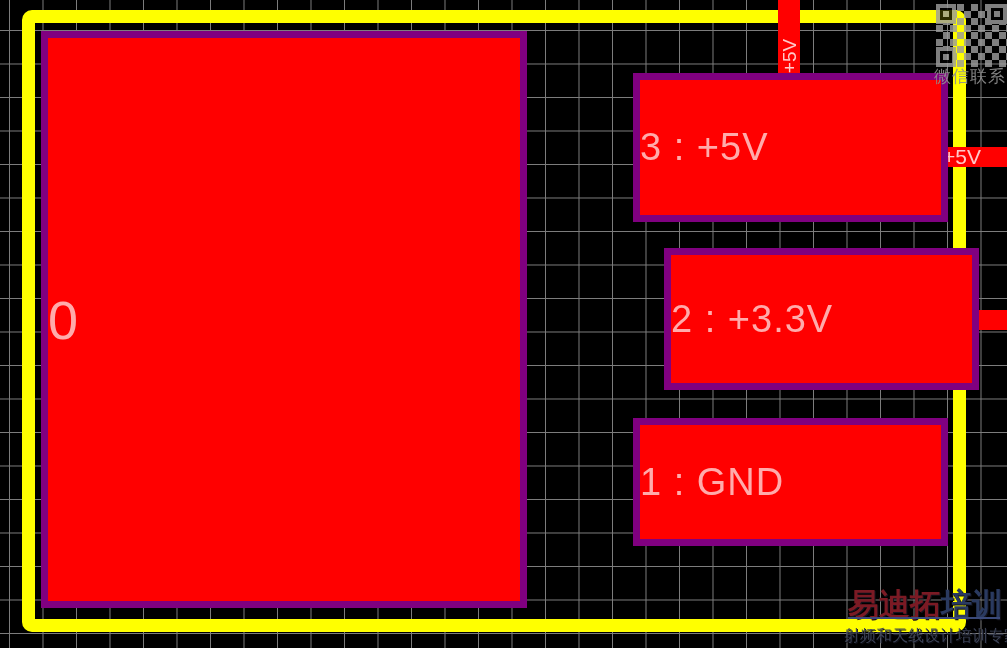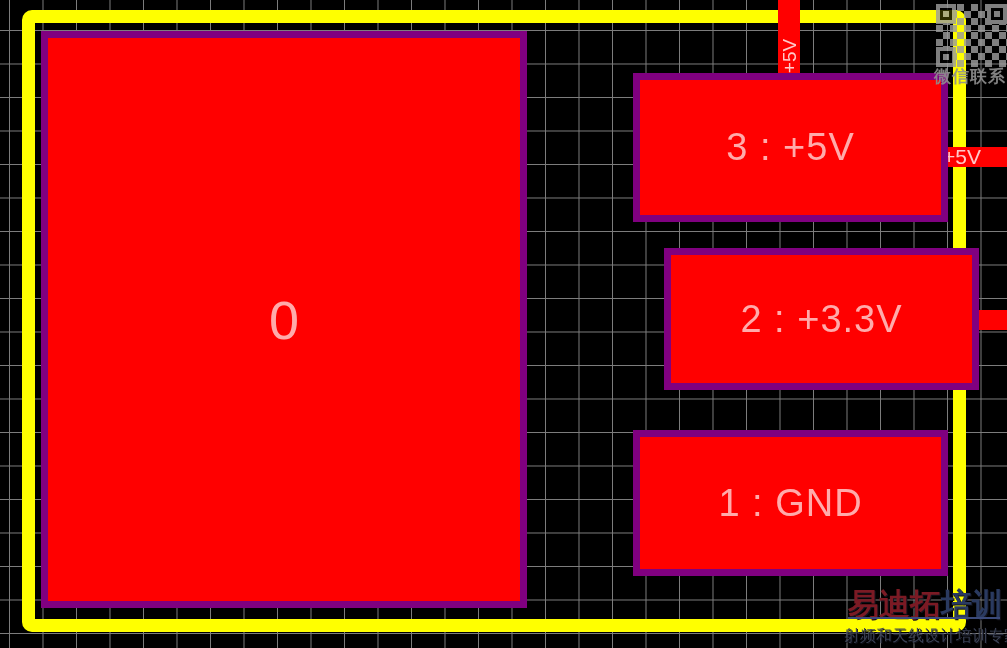--- a/index.html
+++ b/index.html
@@ -29,44 +29,44 @@
     display:block;padding-left:3px;
   }
   .trace-label.vertical{
     position:absolute;left:50%;top:56px;font-size:19px;line-height:19px;
     transform:translate(-50%,-50%) rotate(-90deg);padding:0;
   }
   
   .pad{
     position:absolute;background:#ff0000;border:7px solid #800080;
     box-sizing:border-box;z-index:4;
-    display:flex;align-items:center;justify-content:center;
+    display:flex;align-items:center;justify-content:flex-start;
   }
   .pad-label{color:#ffabab;}
   .big-pad{left:41px;top:31px;width:486px;height:577px;}
   .big-pad .pad-label{font-size:54px;}
   .pad-right{left:633px;width:315px;}
   .pad-right .pad-label{font-size:38px;letter-spacing:1px;}
   .pad3{top:73px;height:149px;}
   .pad2{top:248px;height:142px;margin-left:31px;}
-  .pad1{top:430px;height:146px;}
+  .pad1{top:418px;height:128px;}
   
   .qr{
     position:absolute;left:936px;top:4px;width:71px;height:63px;z-index:6;
     background:repeating-conic-gradient(#9c9c9c 0% 25%,transparent 0% 50%) 0 0/14px 14px;
     opacity:.82;
   }
   .finder{position:absolute;width:20px;height:20px;border:4px solid #9c9c9c;box-sizing:border-box;background:#000;}
   .finder::after{content:"";position:absolute;left:3px;top:3px;width:6px;height:6px;background:#9c9c9c;}
   .finder.tl{left:0;top:0;}
   .finder.tr{right:0;top:0;}
   .finder.bl{left:0;bottom:0;}
   .wechat{
     position:absolute;left:934px;top:65px;width:73px;z-index:6;
-    color:#8f8f8f;font-size:17px;font-weight:bold;letter-spacing:1px;
+    color:#8f8f8f;font-size:17px;font-weight:normal;letter-spacing:1px;
     white-space:nowrap;opacity:.9;
   }
   
   .wm-title{
     position:absolute;left:848px;top:584px;z-index:7;
     font-size:31px;font-weight:bold;white-space:nowrap;
     text-shadow:1px 1px 0 #14141f;
   }
   .wm-red{color:#7b1a24;}
   .wm-blue{color:#2a3a60;}

